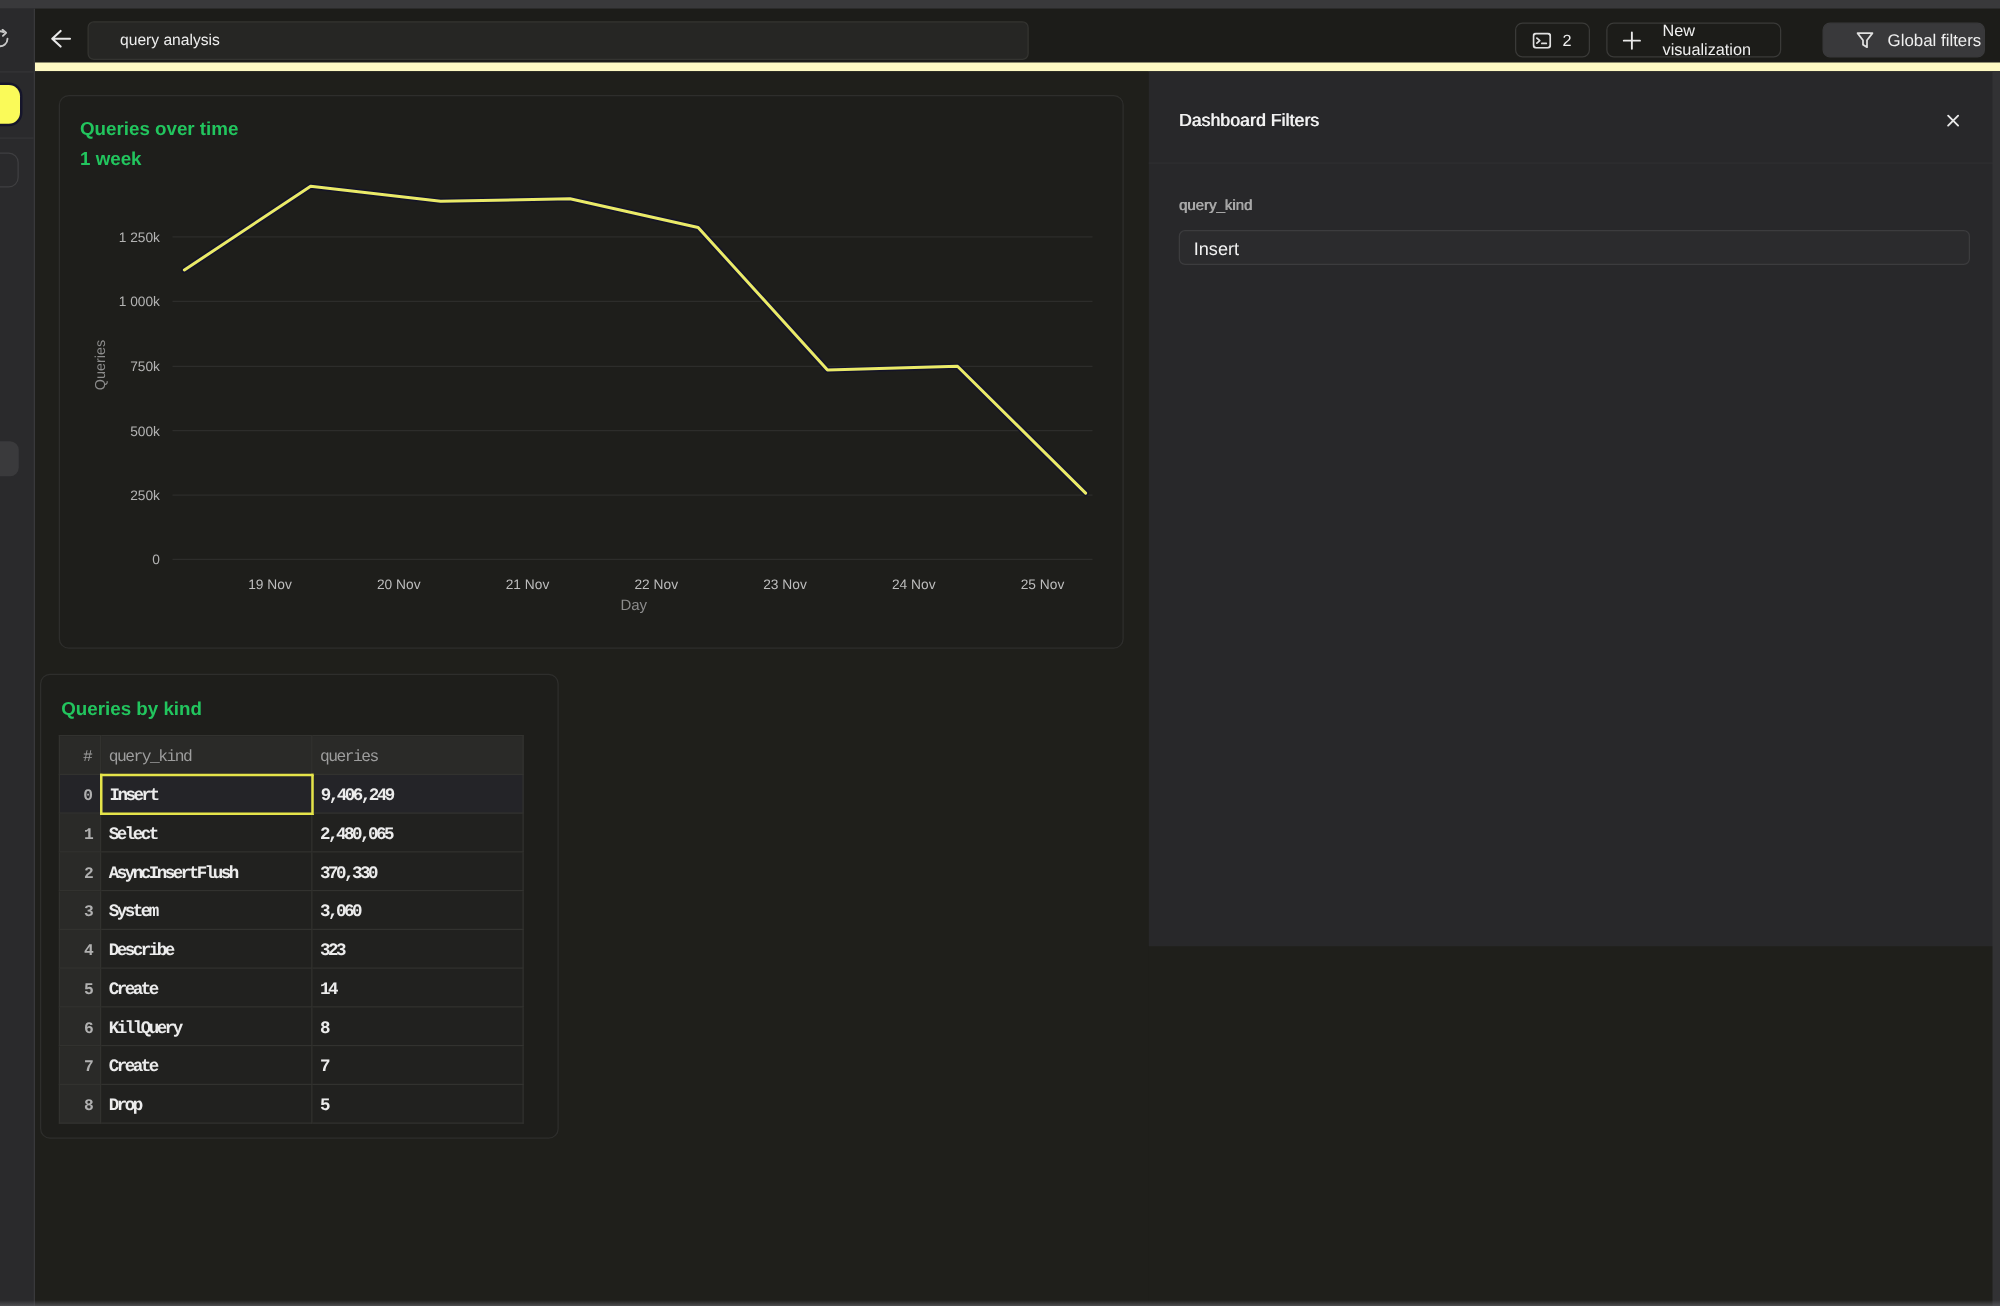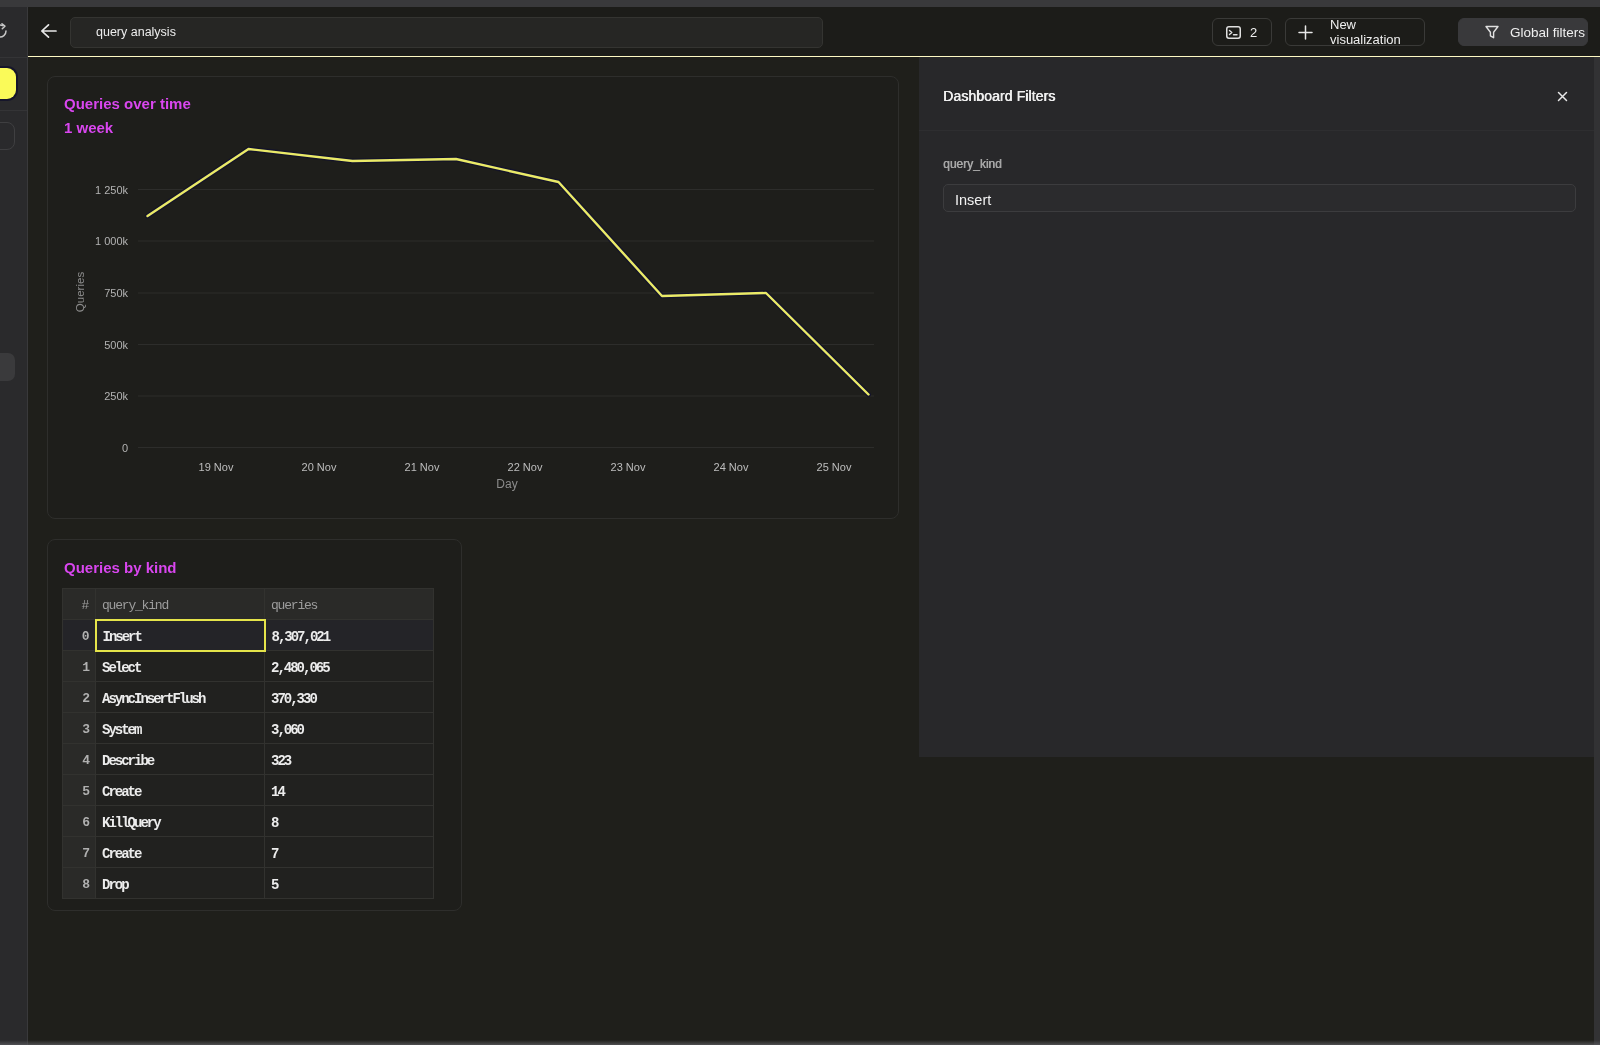--- a/index.html
+++ b/index.html
@@ -5,21 +5,21 @@
   * { margin:0; padding:0; box-sizing:border-box; }
   html,body { width:1600px; height:1045px; overflow:hidden; background:#1f1f1b;
     font-family:"Liberation Sans", sans-serif; -webkit-font-smoothing:antialiased; }
   .abs { position:absolute; }
 
   
   #topstrip { left:0; top:0; width:1600px; height:7px; background:#39393b; }
 
   
   #topbar { left:28px; top:7px; width:1572px; height:50px; background:#1c1c19;
-    border-bottom:1px solid #fef9c3; }
+    border-bottom:7px solid #fef9c3; }
   #backarrow { left:11px; top:16px; }
   #qinput { left:42px; top:10px; width:753px; height:31px; background:#262624;
     border:1px solid #343431; border-radius:5px; color:#ededed; font-size:12.5px;
     line-height:29px; padding-left:25px; }
   .btn { top:11px; height:28px; border:1px solid #3a3a38; border-radius:6px;
     color:#efefef; font-size:13px; display:flex; align-items:center; }
   #btn1 { left:1184px; width:60px; padding-left:13px; }
   #btn1 .num { margin-left:9px; }
   #btn2 { left:1257px; width:140px; padding-left:11px; }
   #btn2 .plus { margin-right:16px; display:flex; }
@@ -35,22 +35,22 @@
   #soutline { position:absolute; left:-9px; top:115px; width:24px; height:28px;
     border:1px solid #3f3f41; border-radius:8px; }
   #sfilled { position:absolute; left:-9px; top:346px; width:24px; height:28px;
     background:#3a3a3c; border-radius:7px; }
 
   
   #main { left:28px; top:57px; width:891px; height:988px; background:#1f1f1b; }
 
   .card { position:absolute; background:#1e1e1b; border:1px solid #2e2e2c; border-radius:8px; }
   #chartcard { left:19px; top:19px; width:852px; height:443px; }
-  #tablecard { left:19px; top:482px; width:415px; height:372px; }
-  .ctitle { position:absolute; color:#d946ef; font-size:15px; font-weight:700; }
+  #tablecard { left:4px; top:482px; width:415px; height:372px; }
+  .ctitle { position:absolute; color:#22c55e; font-size:15px; font-weight:700; }
 
   
   table { border-collapse:collapse; position:absolute; left:14px; top:48px;
     font-family:"Liberation Mono", monospace; font-size:13px; letter-spacing:-1.2px; }
   td, th { border:1px solid #32322f; height:31px; padding:3px 0 0 0; }
   th { background:#2a2a28; color:#9d9d9d; font-weight:400; text-align:left; font-size:13px; }
   td.idx { background:#2a2a28; color:#b0b0b0; text-align:right; padding-right:5px; font-size:13px !important; letter-spacing:0; }
   col.c1 { width:33px; }
   col.c2 { width:169px; }
   col.c3 { width:169px; }
@@ -161,21 +161,21 @@
         </colgroup>
       <tbody>
           <tr>
             <th style="text-align:right;padding-right:7px;">#</th>
             <th class="pad">query_kind</th>
             <th class="pad">queries</th>
           </tr>
       <tr class="sel">
             <td class="idx">0</td>
             <td class="selcell">Insert</td>
-            <td>8,307,021</td>
+            <td>9,406,249</td>
           </tr>
       <tr>
             <td class="idx">1</td>
             <td>Select</td>
             <td>2,480,065</td>
           </tr>
       <tr>
             <td class="idx">2</td>
             <td>AsyncInsertFlush</td>
             <td>370,330</td>

